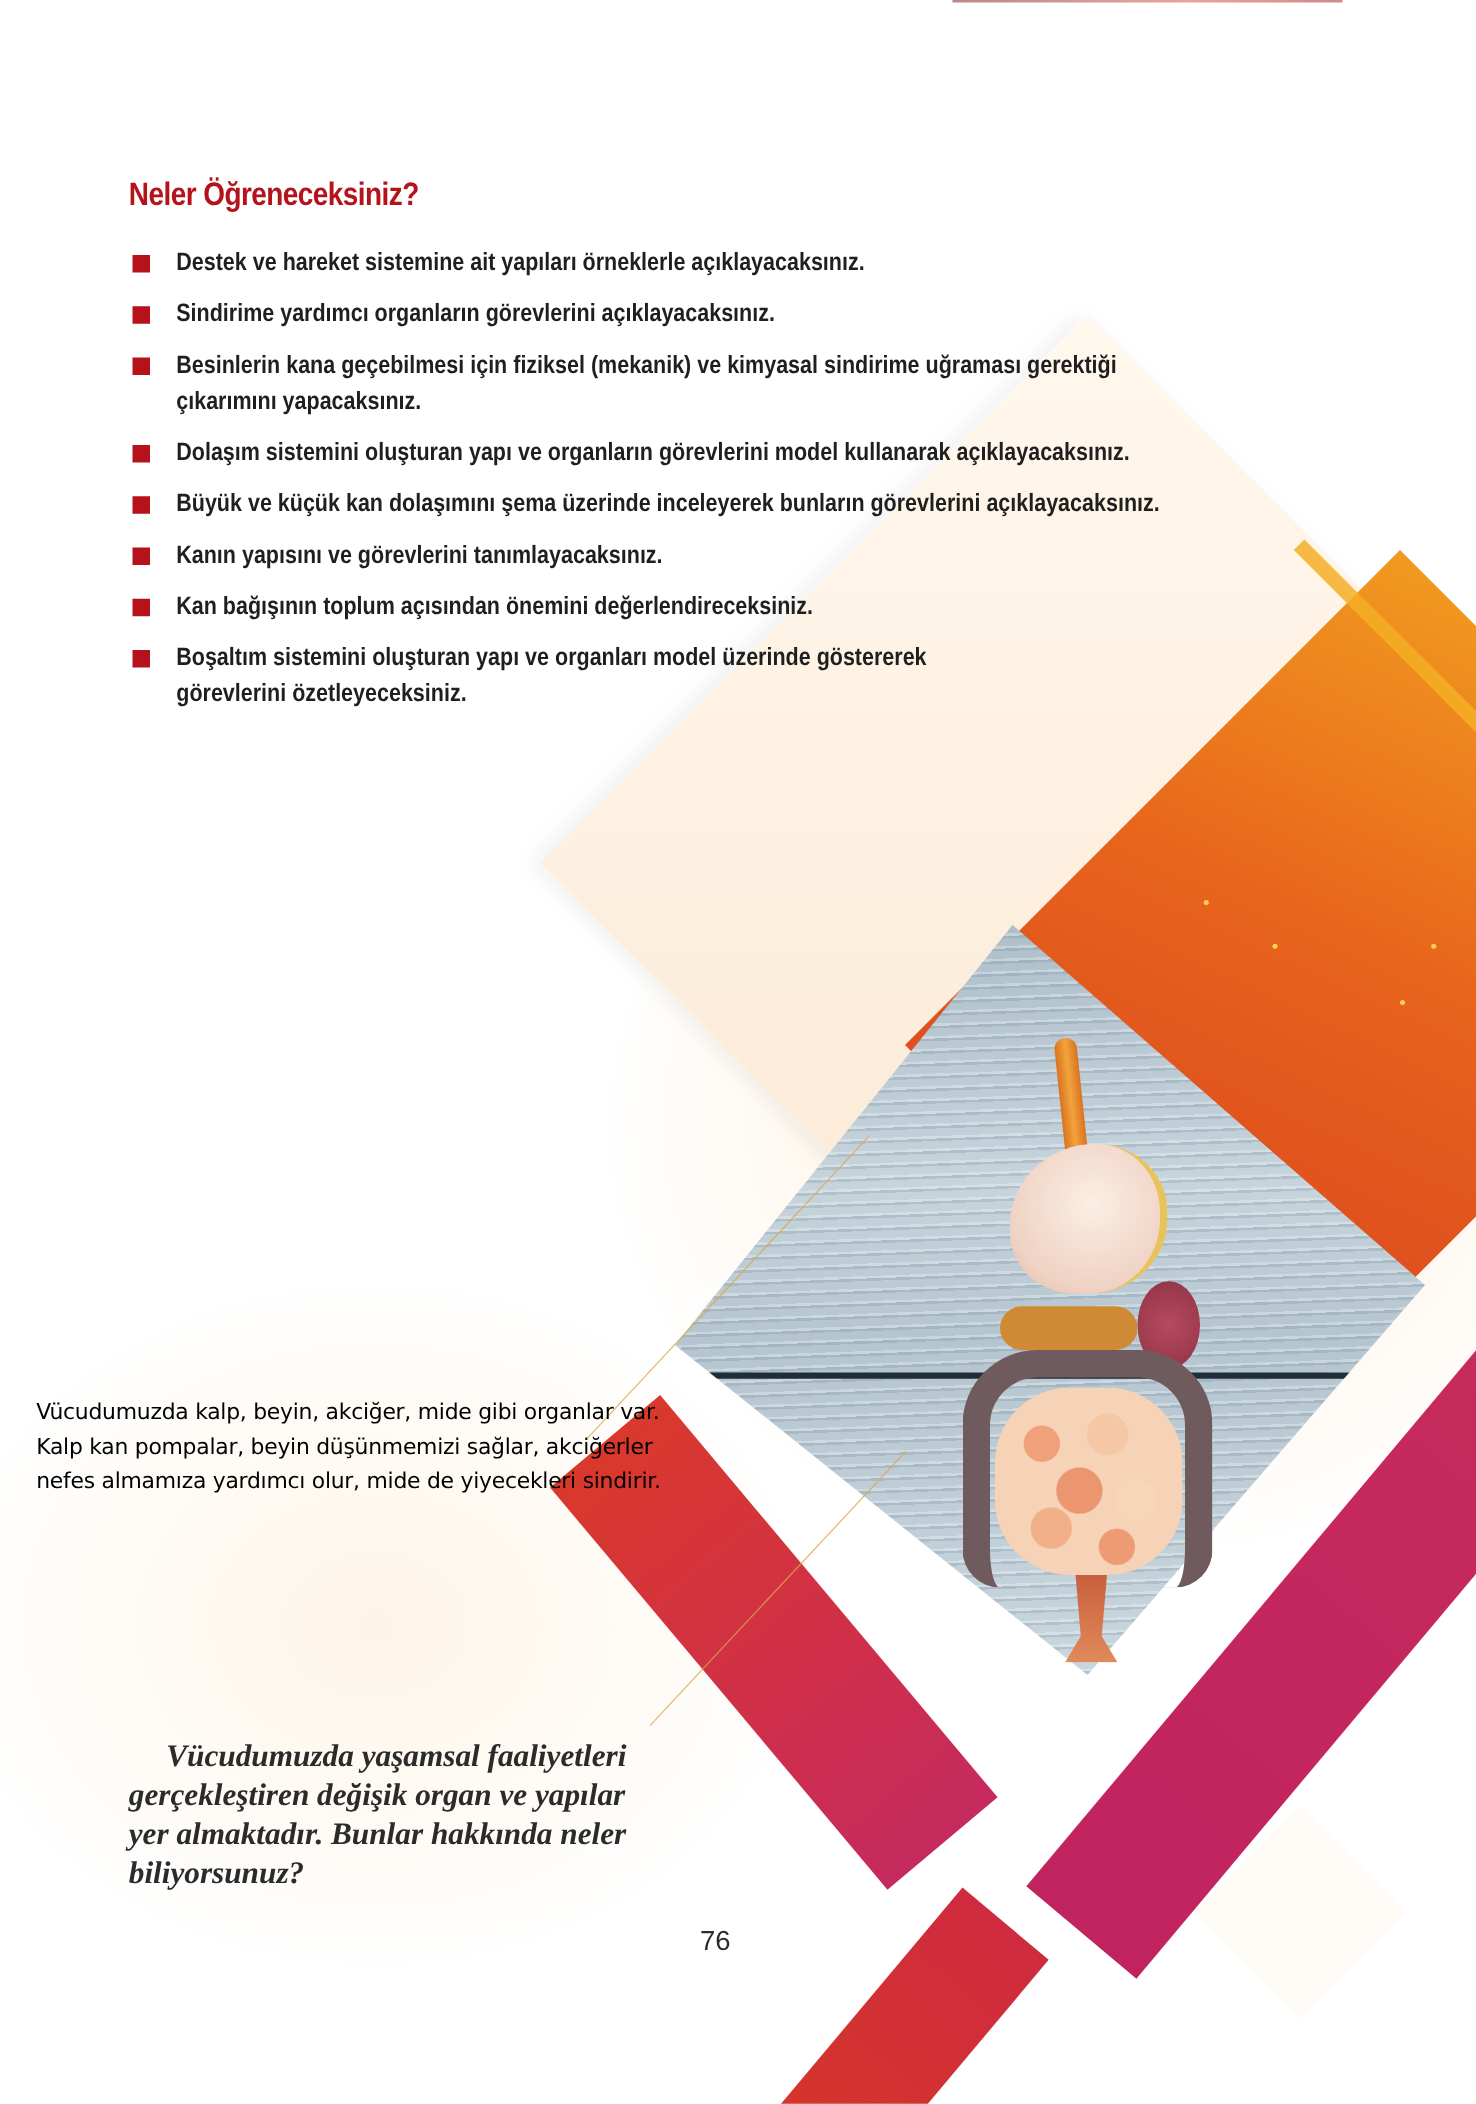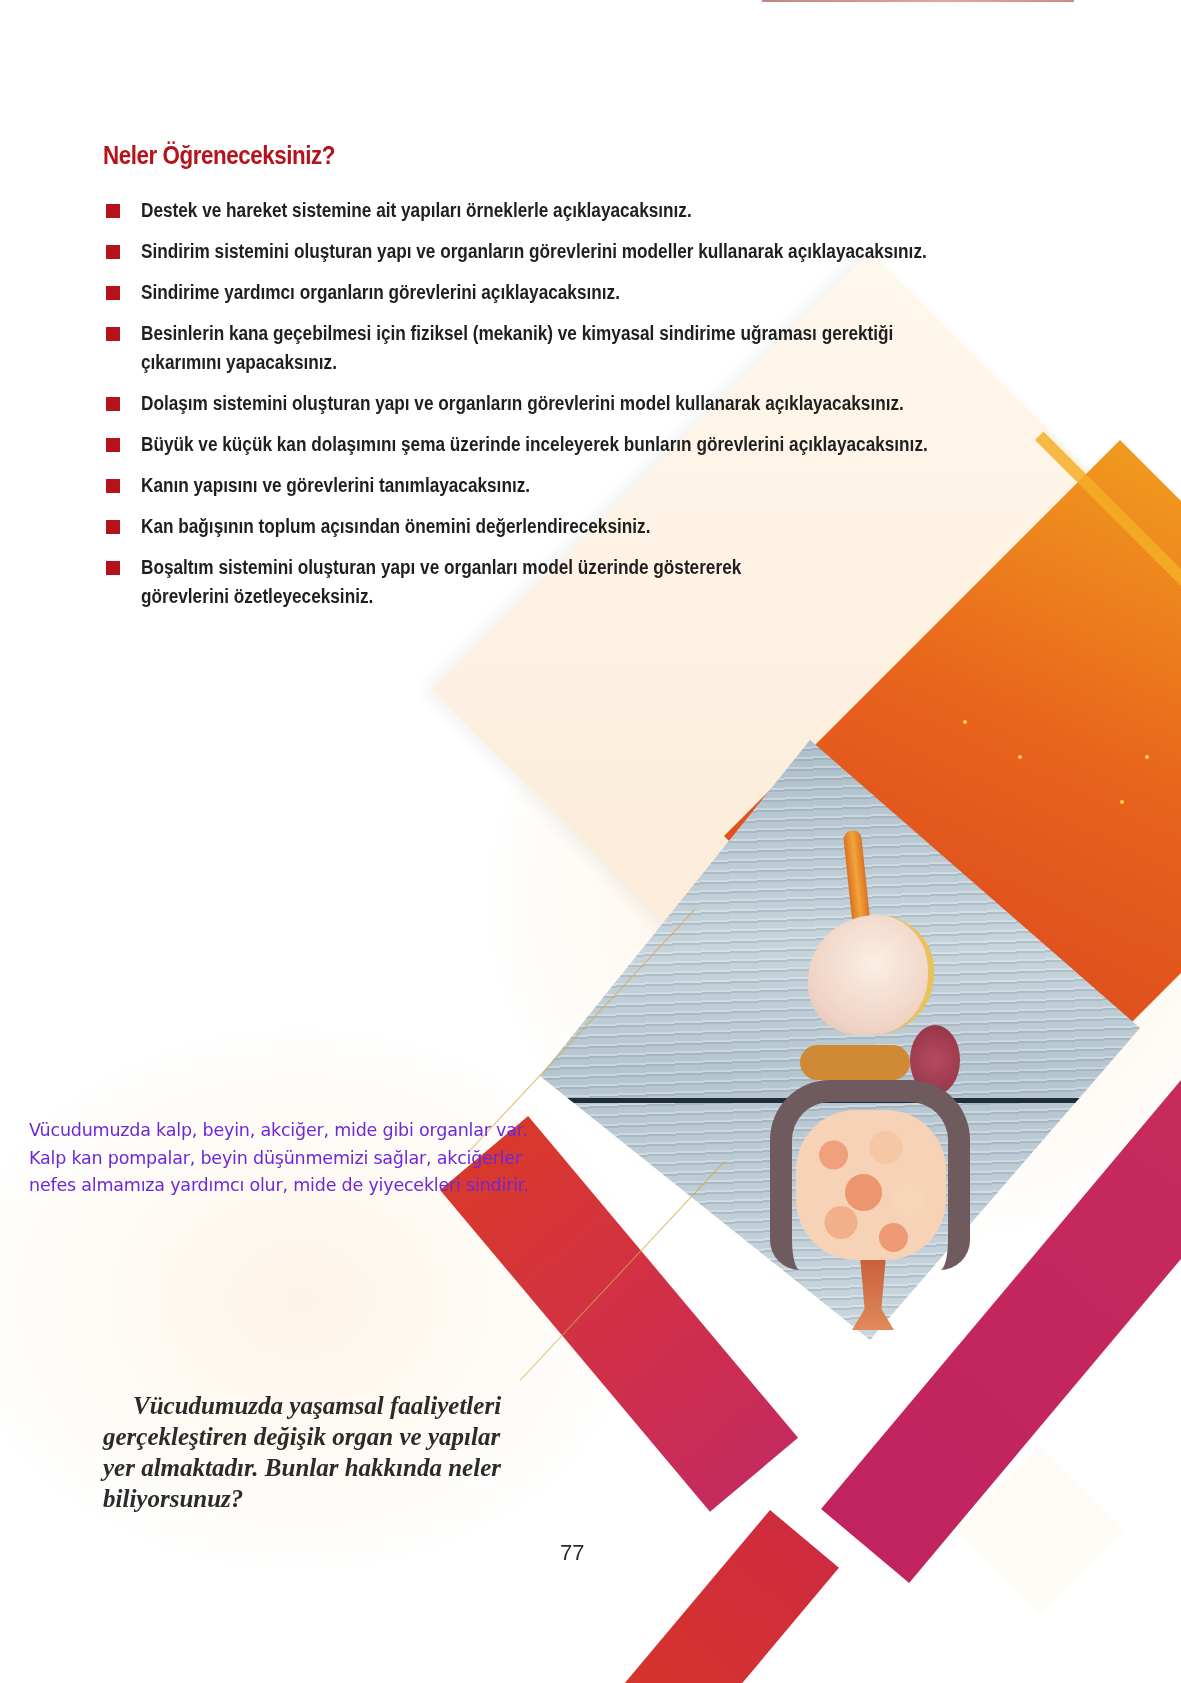--- a/index.html
+++ b/index.html
@@ -142,21 +142,21 @@
     font-weight: bold; font-size: 20px; line-height: 29px; color: #1f1f1f;
   }
   .objective-text { display: inline-block; transform: scaleX(0.86); transform-origin: left; white-space: pre-line; width: 1150px; }
   .bullet {
     position: absolute; left: 0; top: 8px; width: 14px; height: 14px; background: #b5121b;
   }
 
   .note {
     position: absolute; left: 29px; top: 1117px; width: 540px; margin: 0;
     font-family: "DejaVu Sans", sans-serif; font-size: 17.5px; line-height: 27.5px;
-    color: #6d28d9; letter-spacing: -0.2px;
+    color: #000000; letter-spacing: -0.2px;
   }
   .question {
     position: absolute; left: 103px; top: 1390px; width: 400px; margin: 0;
     font-family: "Liberation Serif", serif; font-style: italic; font-weight: bold;
     font-size: 25px; line-height: 31px; color: #2b2b2b; text-indent: 30px;
   }
   .page-number {
     position: absolute; left: 560px; top: 1540px;
     font-size: 22px; color: #2b2b2b;
   }
@@ -197,30 +197,29 @@
     <div class="pancreas"></div>
     <div class="colon"></div>
     <div class="intestines"></div>
     <div class="rectum"></div>
   </div>
 
   <h2 class="title">Neler Öğreneceksiniz?</h2>
 
   <ul class="objectives">
     <li class="objective"><span class="bullet"></span><span class="objective-text">Destek ve hareket sistemine ait yapıları örneklerle açıklayacaksınız.</span></li>
-    <li class="objective"><span class="bullet"></span><span class="objective-text">Sindirim sistemini oluşturan yapı ve organların görevlerini modeller kullanarak açıklayacaksınız.</span></li>
     <li class="objective"><span class="bullet"></span><span class="objective-text">Sindirime yardımcı organların görevlerini açıklayacaksınız.</span></li>
     <li class="objective"><span class="bullet"></span><span class="objective-text">Besinlerin kana geçebilmesi için fiziksel (mekanik) ve kimyasal sindirime uğraması gerektiği
 çıkarımını yapacaksınız.</span></li>
     <li class="objective"><span class="bullet"></span><span class="objective-text">Dolaşım sistemini oluşturan yapı ve organların görevlerini model kullanarak açıklayacaksınız.</span></li>
     <li class="objective"><span class="bullet"></span><span class="objective-text">Büyük ve küçük kan dolaşımını şema üzerinde inceleyerek bunların görevlerini açıklayacaksınız.</span></li>
     <li class="objective"><span class="bullet"></span><span class="objective-text">Kanın yapısını ve görevlerini tanımlayacaksınız.</span></li>
     <li class="objective"><span class="bullet"></span><span class="objective-text">Kan bağışının toplum açısından önemini değerlendireceksiniz.</span></li>
     <li class="objective"><span class="bullet"></span><span class="objective-text">Boşaltım sistemini oluşturan yapı ve organları model üzerinde göstererek
 görevlerini özetleyeceksiniz.</span></li>
   </ul>
 
   <p class="note">Vücudumuzda kalp, beyin, akciğer, mide gibi organlar var. Kalp kan pompalar, beyin düşünmemizi sağlar, akciğerler nefes almamıza yardımcı olur, mide de yiyecekleri sindirir.</p>
 
   <p class="question">Vücudumuzda yaşamsal faaliyetleri gerçekleştiren değişik organ ve yapılar yer almaktadır. Bunlar hakkında neler biliyorsunuz?</p>
 
-  <div class="page-number">77</div>
+  <div class="page-number">76</div>
 </div>
 
 </body></html>

